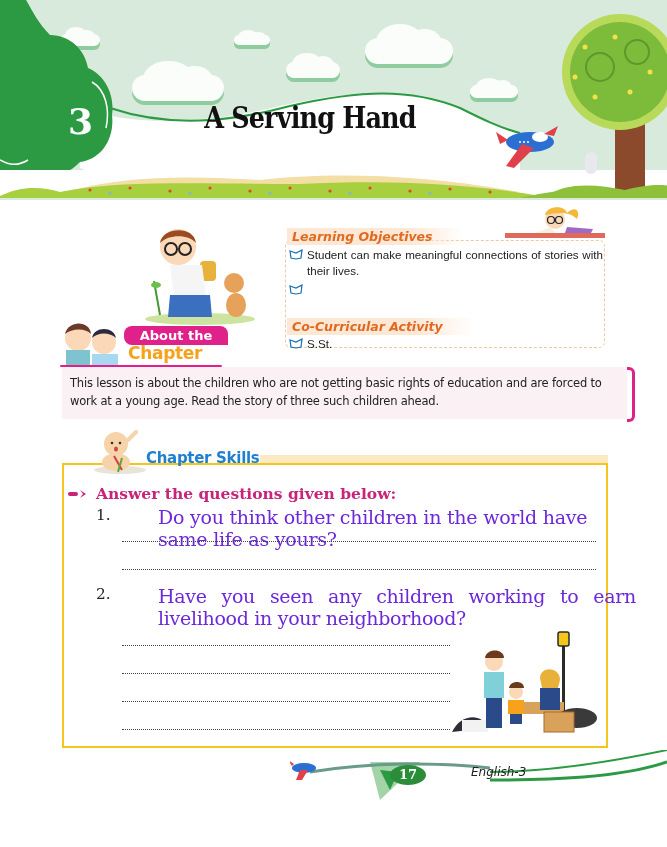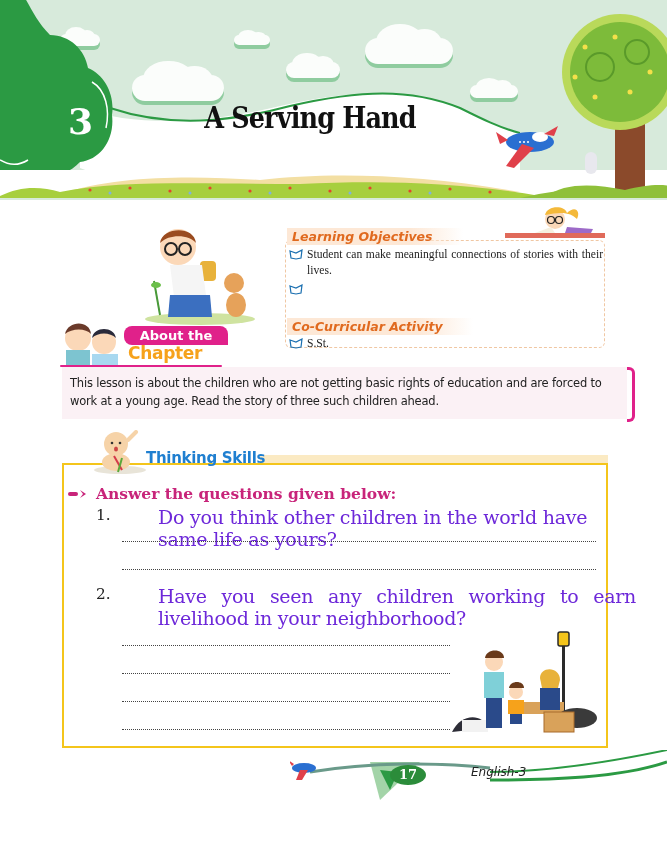--- a/index.html
+++ b/index.html
@@ -32,21 +32,21 @@
   .boy-illus { position: absolute; left: 140px; top: 225px; width: 120px; height: 100px; }
   .girl-reader { position: absolute; left: 505px; top: 205px; width: 100px; height: 40px; }
 
   .lo-box { position: absolute; left: 285px; top: 240px; width: 320px; height: 108px;
             border: 1.5px dashed #f0c7a3; border-radius: 6px; }
   .lo-head { position: absolute; font-family: "DejaVu Sans", sans-serif; font-style: italic;
              font-weight: bold; font-size: 12.5px; color: #e06a1f; padding: 1px 30px 1px 5px;
              background: linear-gradient(90deg, #fde8d6 0%, #fde8d6 70%, rgba(253,232,214,0) 100%); }
   .lo-head.obj { left: 287px; top: 228px; }
   .lo-head.act { left: 287px; top: 318px; }
-  .lo-item { position: absolute; left: 287px; font-family: Liberation Serif, serif; font-size: 11.6px;
+  .lo-item { position: absolute; left: 287px; font-family: Liberation Sans, sans-serif; font-size: 11.6px;
              color: #222; line-height: 16px; padding-left: 20px; width: 316px; text-align: justify; }
   .lo-item .bk { position: absolute; left: 2px; top: 2px; width: 14px; height: 11px; }
   .lo-item.i1 { top: 247px; }
   .lo-item.i2 { top: 282px; }
   .lo-item.i3 { top: 336px; }
 
   .about-kids { position: absolute; left: 60px; top: 320px; width: 70px; height: 50px; }
   .about-badge { position: absolute; left: 124px; top: 326px; width: 104px; height: 19px;
                  background: #e0218a; border-radius: 8px 8px 0 8px; color: #fff;
                  font-family: "DejaVu Sans", sans-serif; font-weight: bold; font-size: 13px;
@@ -249,21 +249,21 @@
   <ellipse cx="28" cy="40" rx="26" ry="4" fill="#e8e4d8"></ellipse>
   <circle cx="24" cy="14" r="12" fill="#f6d3a8"></circle>
   <ellipse cx="24" cy="32" rx="14" ry="9" fill="#f6d3a8"></ellipse>
   <circle cx="20" cy="13" r="1.3" fill="#333"></circle>
   <circle cx="28" cy="13" r="1.3" fill="#333"></circle>
   <ellipse cx="24" cy="19" rx="2" ry="2.5" fill="#c44"></ellipse>
   <path d="M36,10 L44,2" stroke="#f6d3a8" stroke-width="4" stroke-linecap="round"></path>
   <path d="M22,26 L30,40" stroke="#d43a4a" stroke-width="2"></path>
   <path d="M30,28 L26,42" stroke="#5aa83a" stroke-width="2"></path>
 </svg>
-<div class="ts-label">Thinking Skills</div>
+<div class="ts-label">Chapter Skills</div>
 
 <svg class="ans-arrow" viewBox="0 0 22 10">
   <rect x="0" y="3" width="10" height="4" rx="2" fill="#c8247a"></rect>
   <path d="M12,1 L18,5 L12,9 L15,5 Z" fill="#c8247a"></path>
 </svg>
 <div class="ans-head">Answer the questions given below:</div>
 
 <div class="q-num q1n">1.</div>
 <div class="q q1">Do you think other children in the world have same life as yours?</div>
 <div class="dots" style="left:122px;top:540px;width:474px;"></div>

